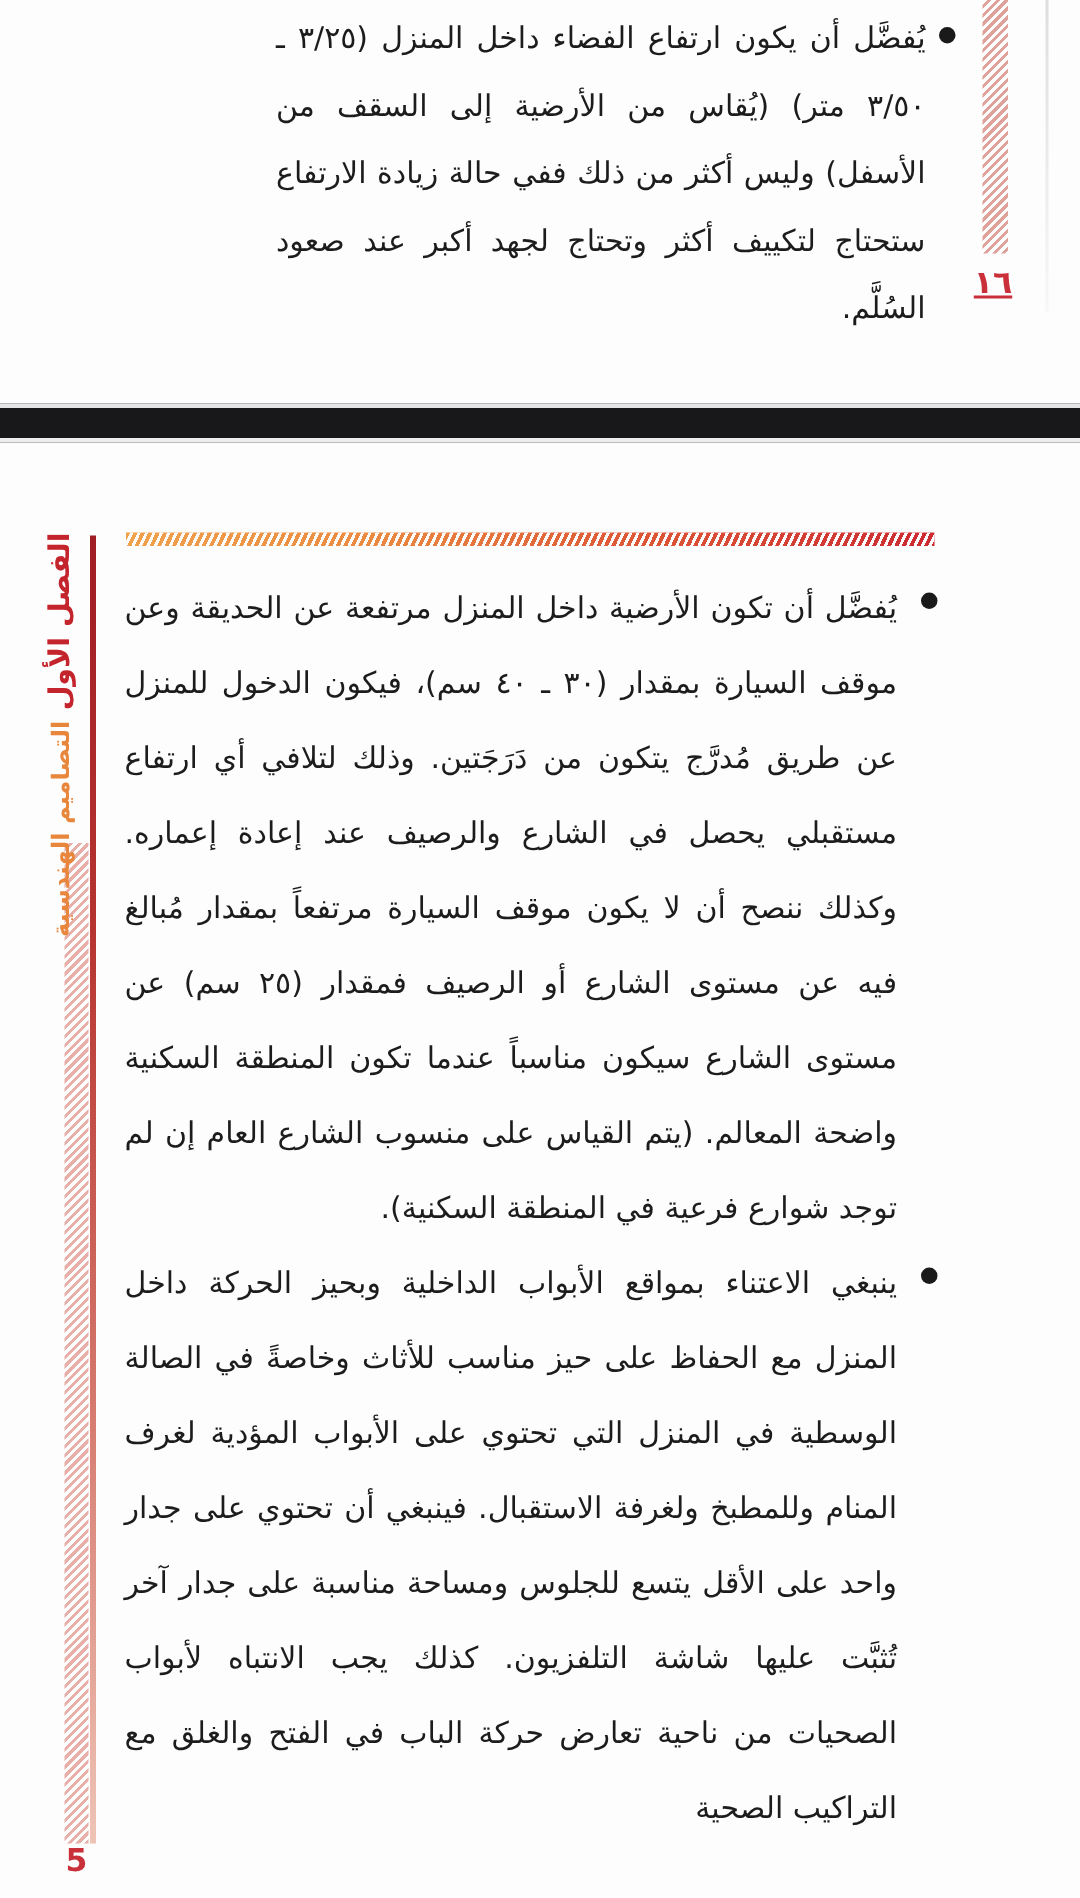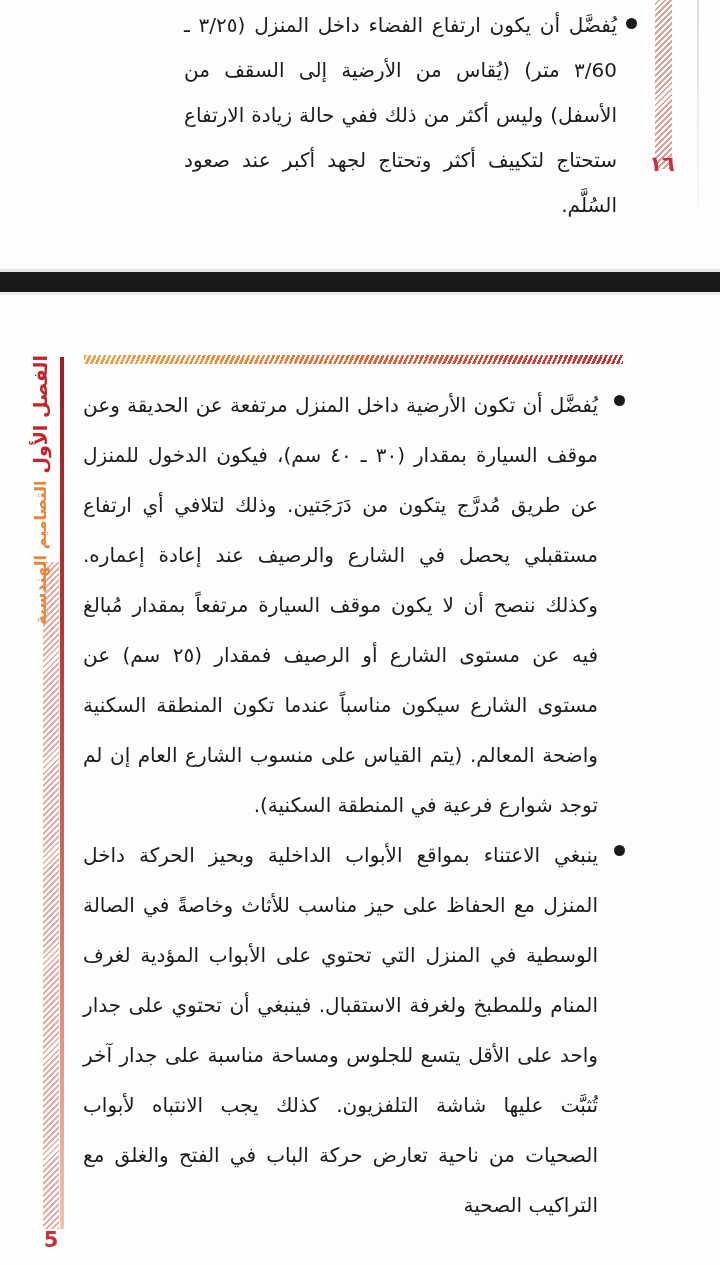--- a/index.html
+++ b/index.html
@@ -65,30 +65,30 @@
     background:repeating-linear-gradient(135deg,#fdfdfd 0 2.2px,#dfa29b 2.2px 4.2px);
   }
   #edge-line{
     left:697px;top:0;width:2px;height:208px;
     background:linear-gradient(180deg,#dedede,#f7f7f7);
   }
   
   .pagenum{
     color:#c9303a;font-weight:bold;font-size:21px;text-align:center;
   }
-  #pg16{left:644px;top:152px;width:36px;}
+  #pg16{left:644px;top:176px;width:36px;text-decoration:underline;}
   #pg17{left:33px;top:1228px;width:36px;}
 </style>
 </head>
 <body>
 
 <div class="abs para" id="para-top">
   <div class="b-item">
     <span class="dot"></span>
-    <p>يُفضَّل أن يكون ارتفاع الفضاء داخل المنزل (٣/٢٥ ـ ٣/60 متر) (يُقاس من الأرضية إلى السقف من الأسفل) وليس أكثر من ذلك ففي حالة زيادة الارتفاع ستحتاج لتكييف أكثر وتحتاج لجهد أكبر عند صعود السُلَّم.</p>
+    <p>يُفضَّل أن يكون ارتفاع الفضاء داخل المنزل (٣/٢٥ ـ ٣/٥٠ متر) (يُقاس من الأرضية إلى السقف من الأسفل) وليس أكثر من ذلك ففي حالة زيادة الارتفاع ستحتاج لتكييف أكثر وتحتاج لجهد أكبر عند صعود السُلَّم.</p>
   </div>
 </div>
 
 <div class="abs" id="hatch-right"></div>
 <div class="abs" id="edge-line"></div>
 <div class="abs pagenum" id="pg16">١٦</div>
 
 <div class="abs" id="divider"></div>
 
 <div class="abs" id="band"></div>

